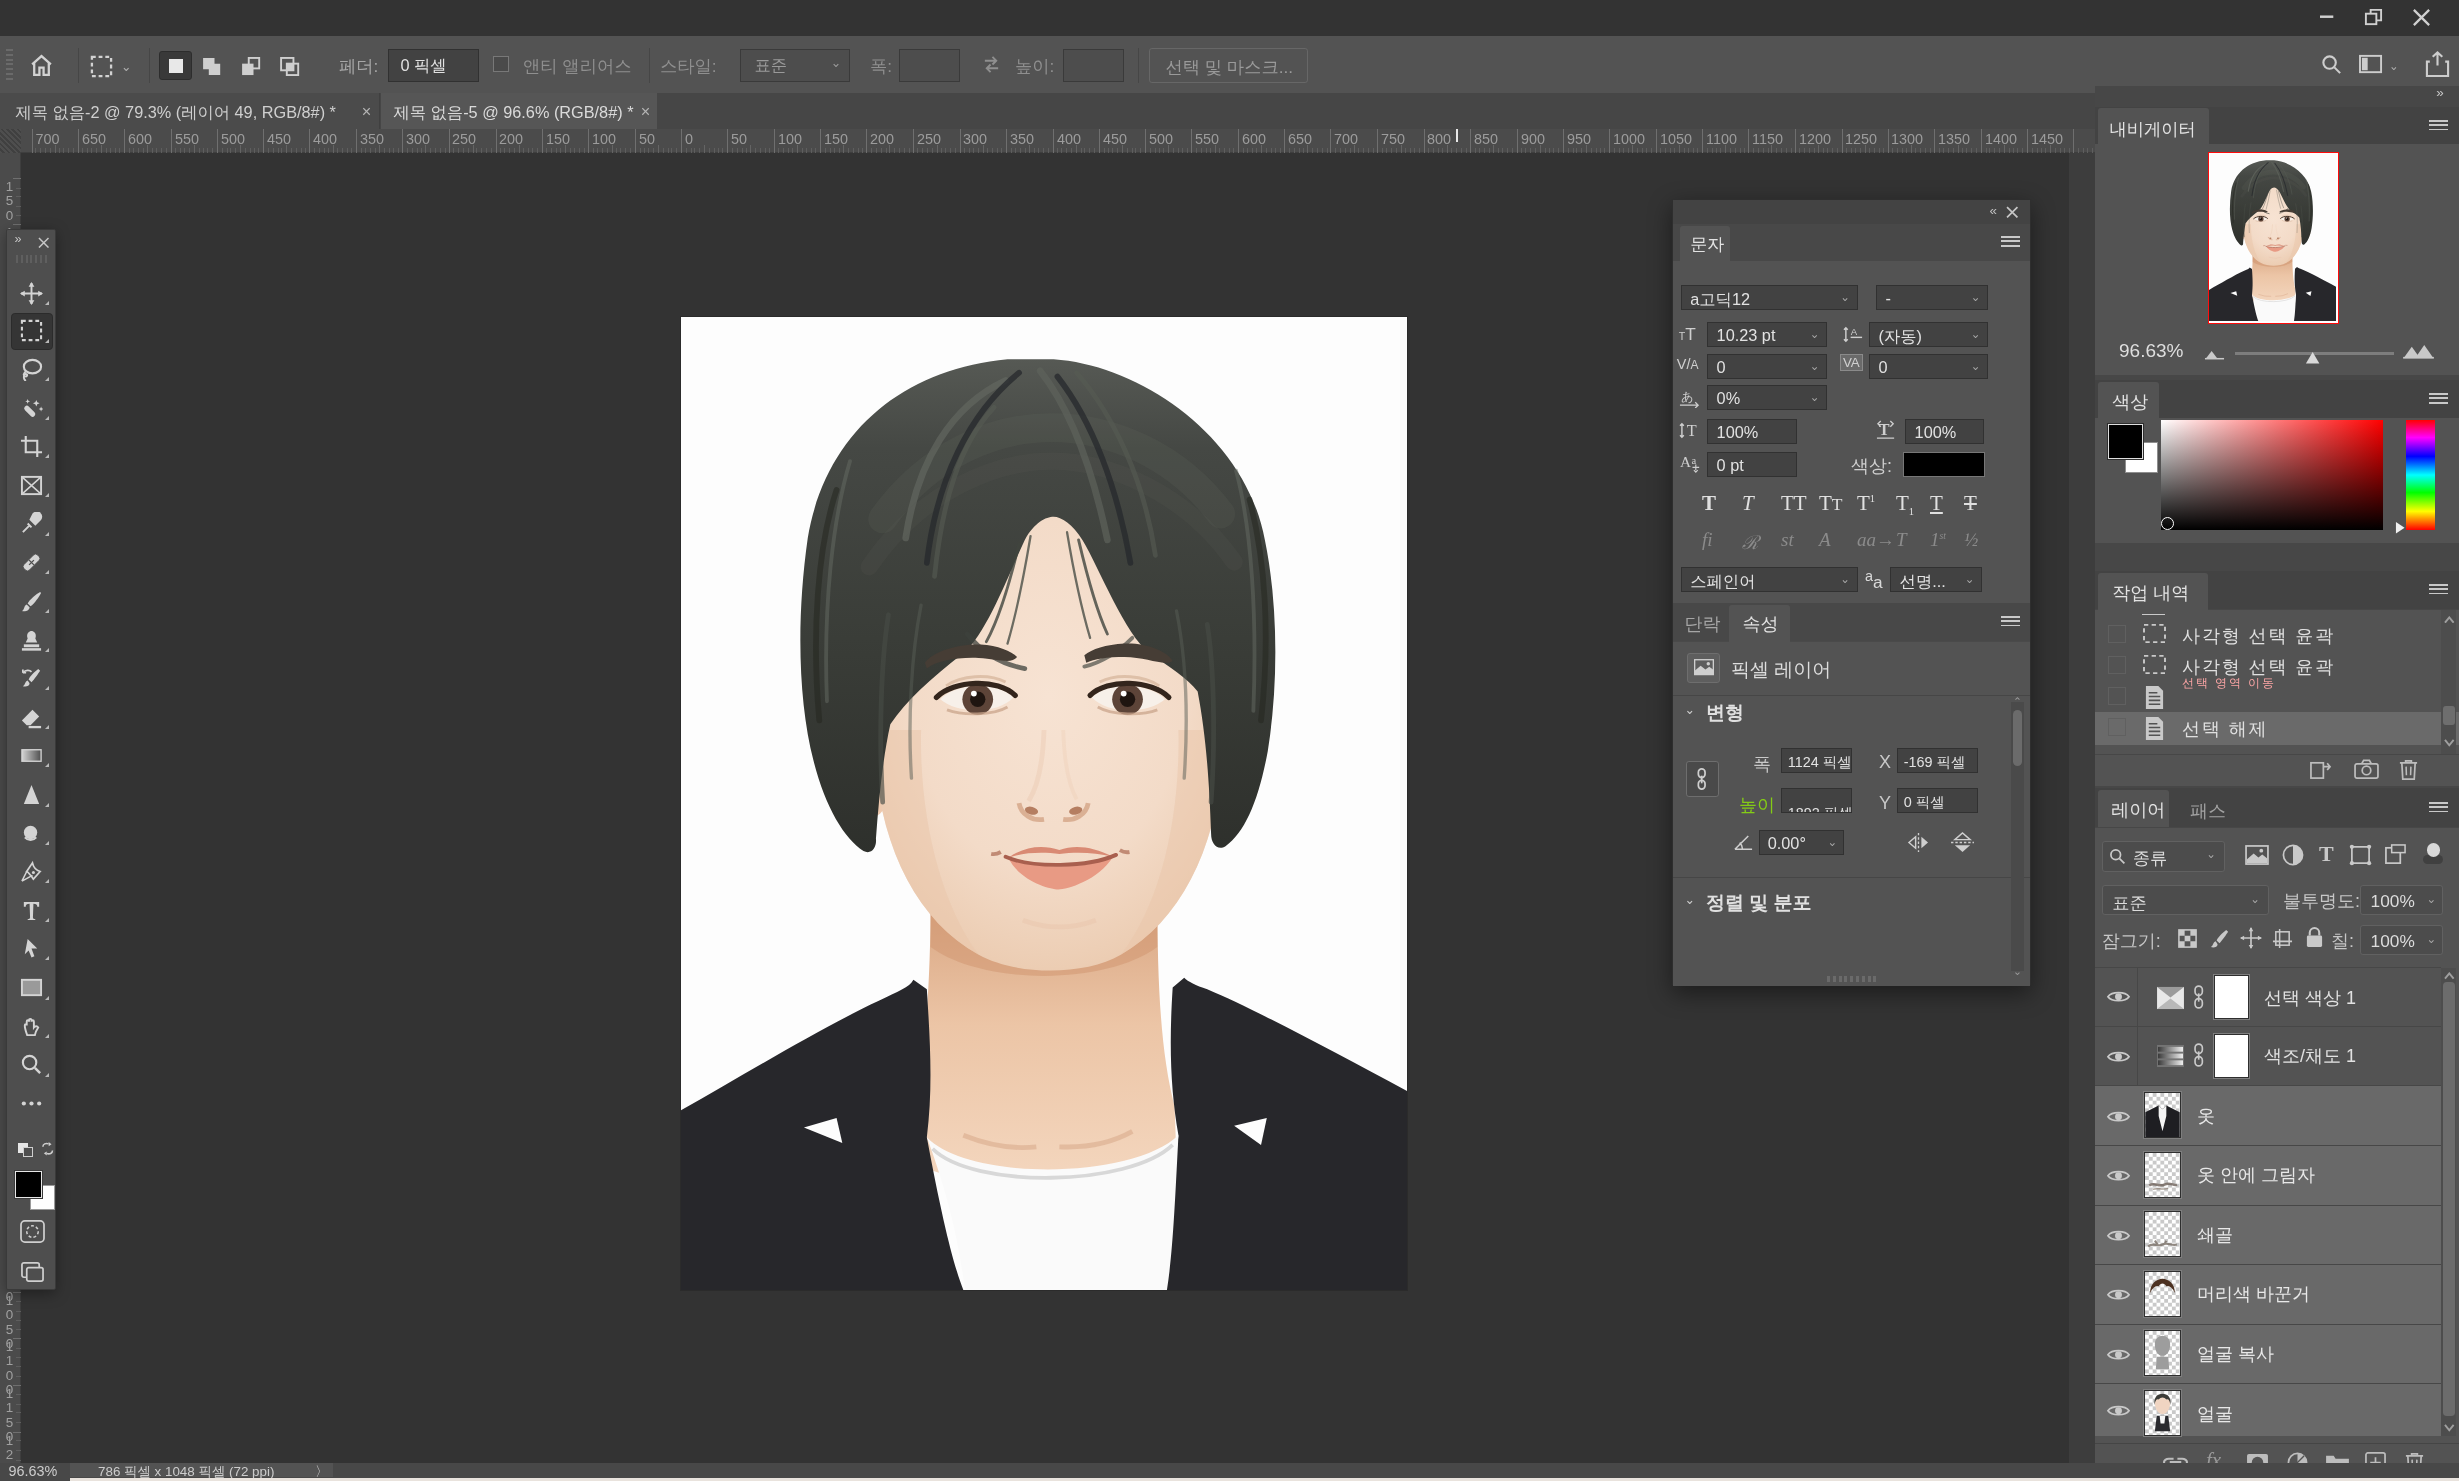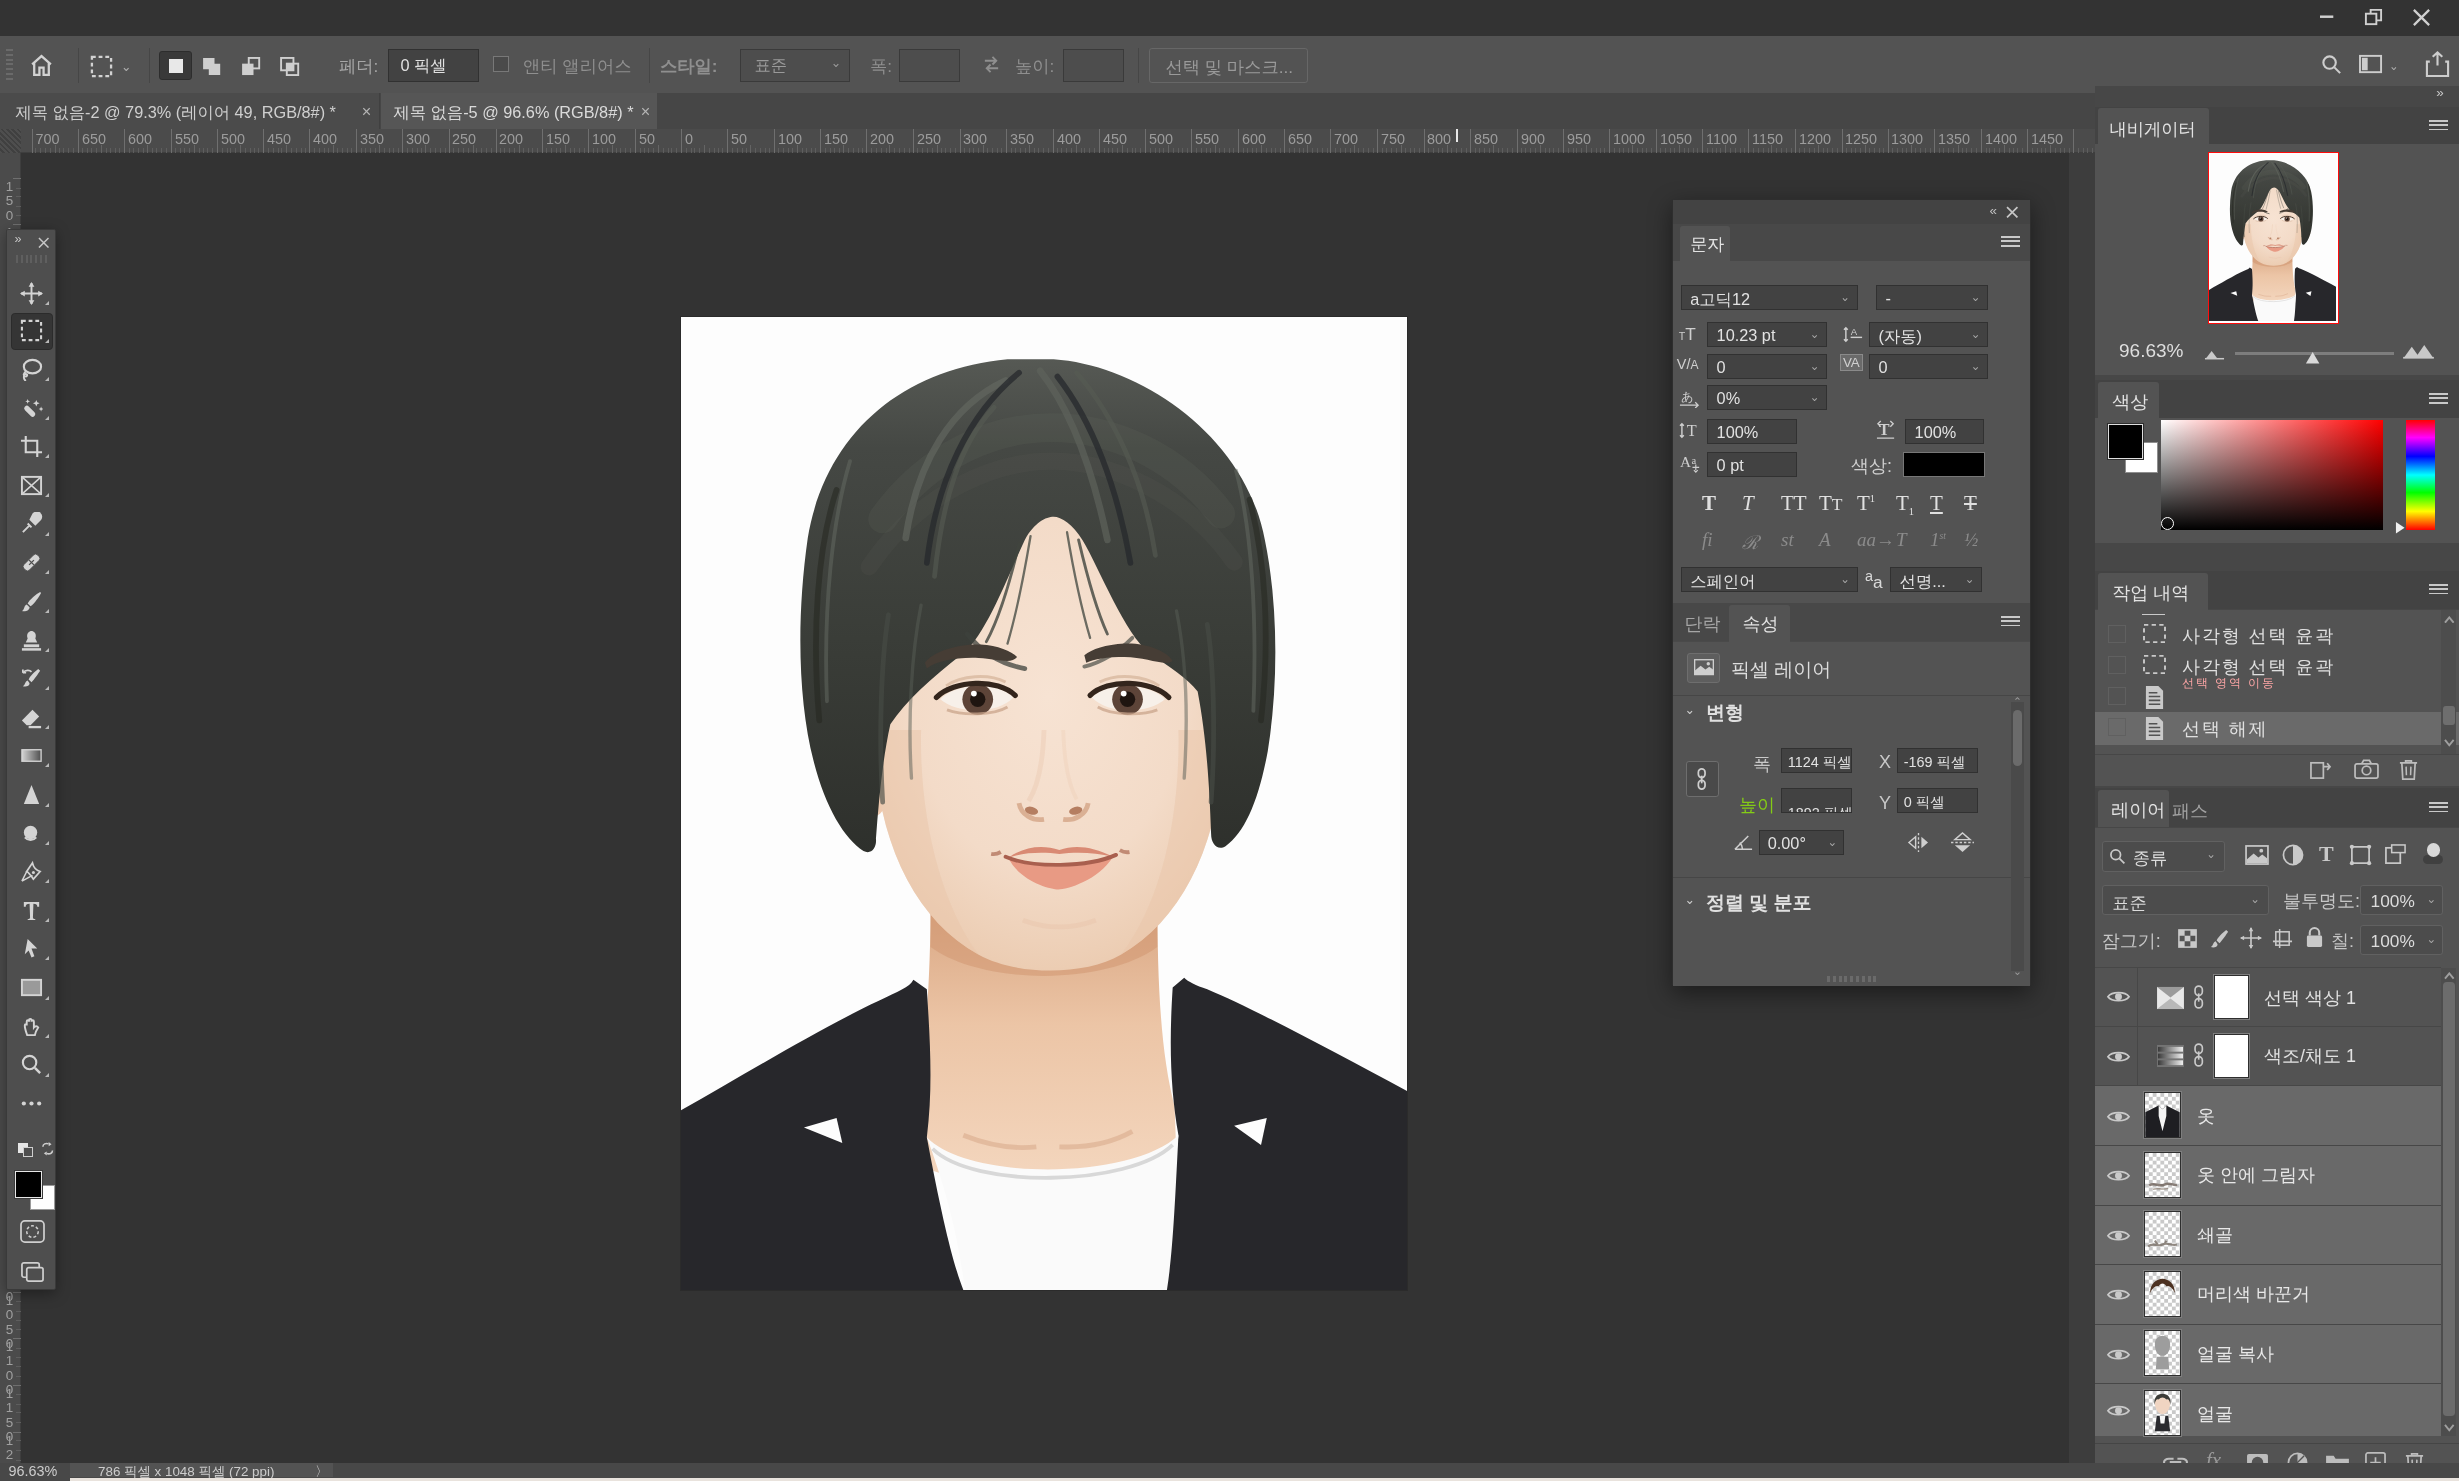--- a/index.html
+++ b/index.html
@@ -64,21 +64,21 @@
 
     <span class="lbl" style="left:339px;top:18px;color:#a6a6a6;">페더:</span>
     <div class="field" style="left:388px;top:12.5px;width:91px;height:33px;">
         <span style="position:absolute;left:11.5px;top:5.8px;">0 픽셀</span>
       </div>
 
     <div class="abs" style="left:493px;top:20px;width:16.3px;height:16.3px;border:1.9px solid #787878;background:#4a4a4a;"></div>
     <span class="lbl dim" style="left:523px;top:18px;">앤티 앨리어스</span>
     <div class="abs" style="left:649px;top:11.5px;width:1px;height:35px;background:#464646;"></div>
 
-    <span class="lbl dim" style="left:660px;top:18px;font-weight:bold;">스타일:</span>
+    <span class="lbl dim" style="left:660px;top:18px;">스타일:</span>
     <div class="field" style="left:740px;top:12.5px;width:110px;height:33px;background:#4d4d4d;border-color:#3a3a3a;">
         <span style="position:absolute;left:13.4px;top:5.8px;color:#9a9a9a;">표준</span>
         <span style="position:absolute;right:7.7px;top:5.8px;color:#9a9a9a;font-size:12.5px;">⌄</span>
       </div>
 
     <span class="lbl dim" style="left:870px;top:18px;">폭:</span>
     <div class="field" style="left:899px;top:12.5px;width:61px;height:33px;background:#4d4d4d;border-color:#3a3a3a;"></div>
     <svg class="abs" style="left:980px;top:19px;" width="23" height="19" viewBox="0 0 24 20">
         <path d="M5,6 h12 M13,2 l4,4 l-4,4" stroke="#8f8f8f" stroke-width="2" fill="none"></path>
         <path d="M19,14 h-12 M11,10 l-4,4 l4,4" stroke="#8f8f8f" stroke-width="2" fill="none"></path>
@@ -1352,21 +1352,21 @@
       <svg class="abs" style="left:303px;top:2.9px;" width="21" height="23" viewBox="0 0 22 24">
           <path d="M2 5 L20 5 M8 5 L8 3 L14 3 L14 5 M4 5 L5 22 L17 22 L18 5" fill="none" stroke="#bdbdbd" stroke-width="1.8"></path>
           <path d="M8.5 9 L8.8 18 M13.5 9 L13.2 18" stroke="#bdbdbd" stroke-width="1.6"></path>
         </svg>
     </div>
 
     <div class="abs" style="left:0;top:702px;width:364px;height:39px;background:#434343;">
       <div class="abs" style="left:2.9px;top:1.9px;width:71px;height:37px;background:#535353;border-radius:2.9px 2.9px 0 0;">
           <span style="position:absolute;left:13.4px;top:8.6px;font-size:18px;color:#e3e3e3;">레이어</span>
         </div>
-      <span class="abs" style="left:77px;top:10.6px;font-size:18px;color:#a2a2a2;">패스</span>
+      <span class="abs" style="left:95px;top:10.6px;font-size:18px;color:#a2a2a2;">패스</span>
       <div class="abs" style="right:11.5px;top:14.4px;width:19px;height:12.5px;background:repeating-linear-gradient(to bottom,#c9c9c9 0 1.9px,transparent 1.9px 4.3px);"></div>
     </div>
     <div class="abs" style="left:0;top:742px;width:364px;height:740px;background:#535353;">
 
       <div class="abs" style="left:6.7px;top:12.5px;width:123px;height:31px;background:#4c4c4c;border:1px solid #616161;border-radius:2.9px;">
         <svg style="position:absolute;left:6.7px;top:6.7px;" width="17.3" height="17.3" viewBox="0 0 18 18">
             <circle cx="7" cy="7" r="5" fill="none" stroke="#c9c9c9" stroke-width="1.8"></circle>
             <path d="M11 11 L16 16" stroke="#c9c9c9" stroke-width="1.8"></path>
           </svg>
         <span style="position:absolute;left:30px;top:4.8px;font-size:17.3px;color:#dcdcdc;">종류</span>

